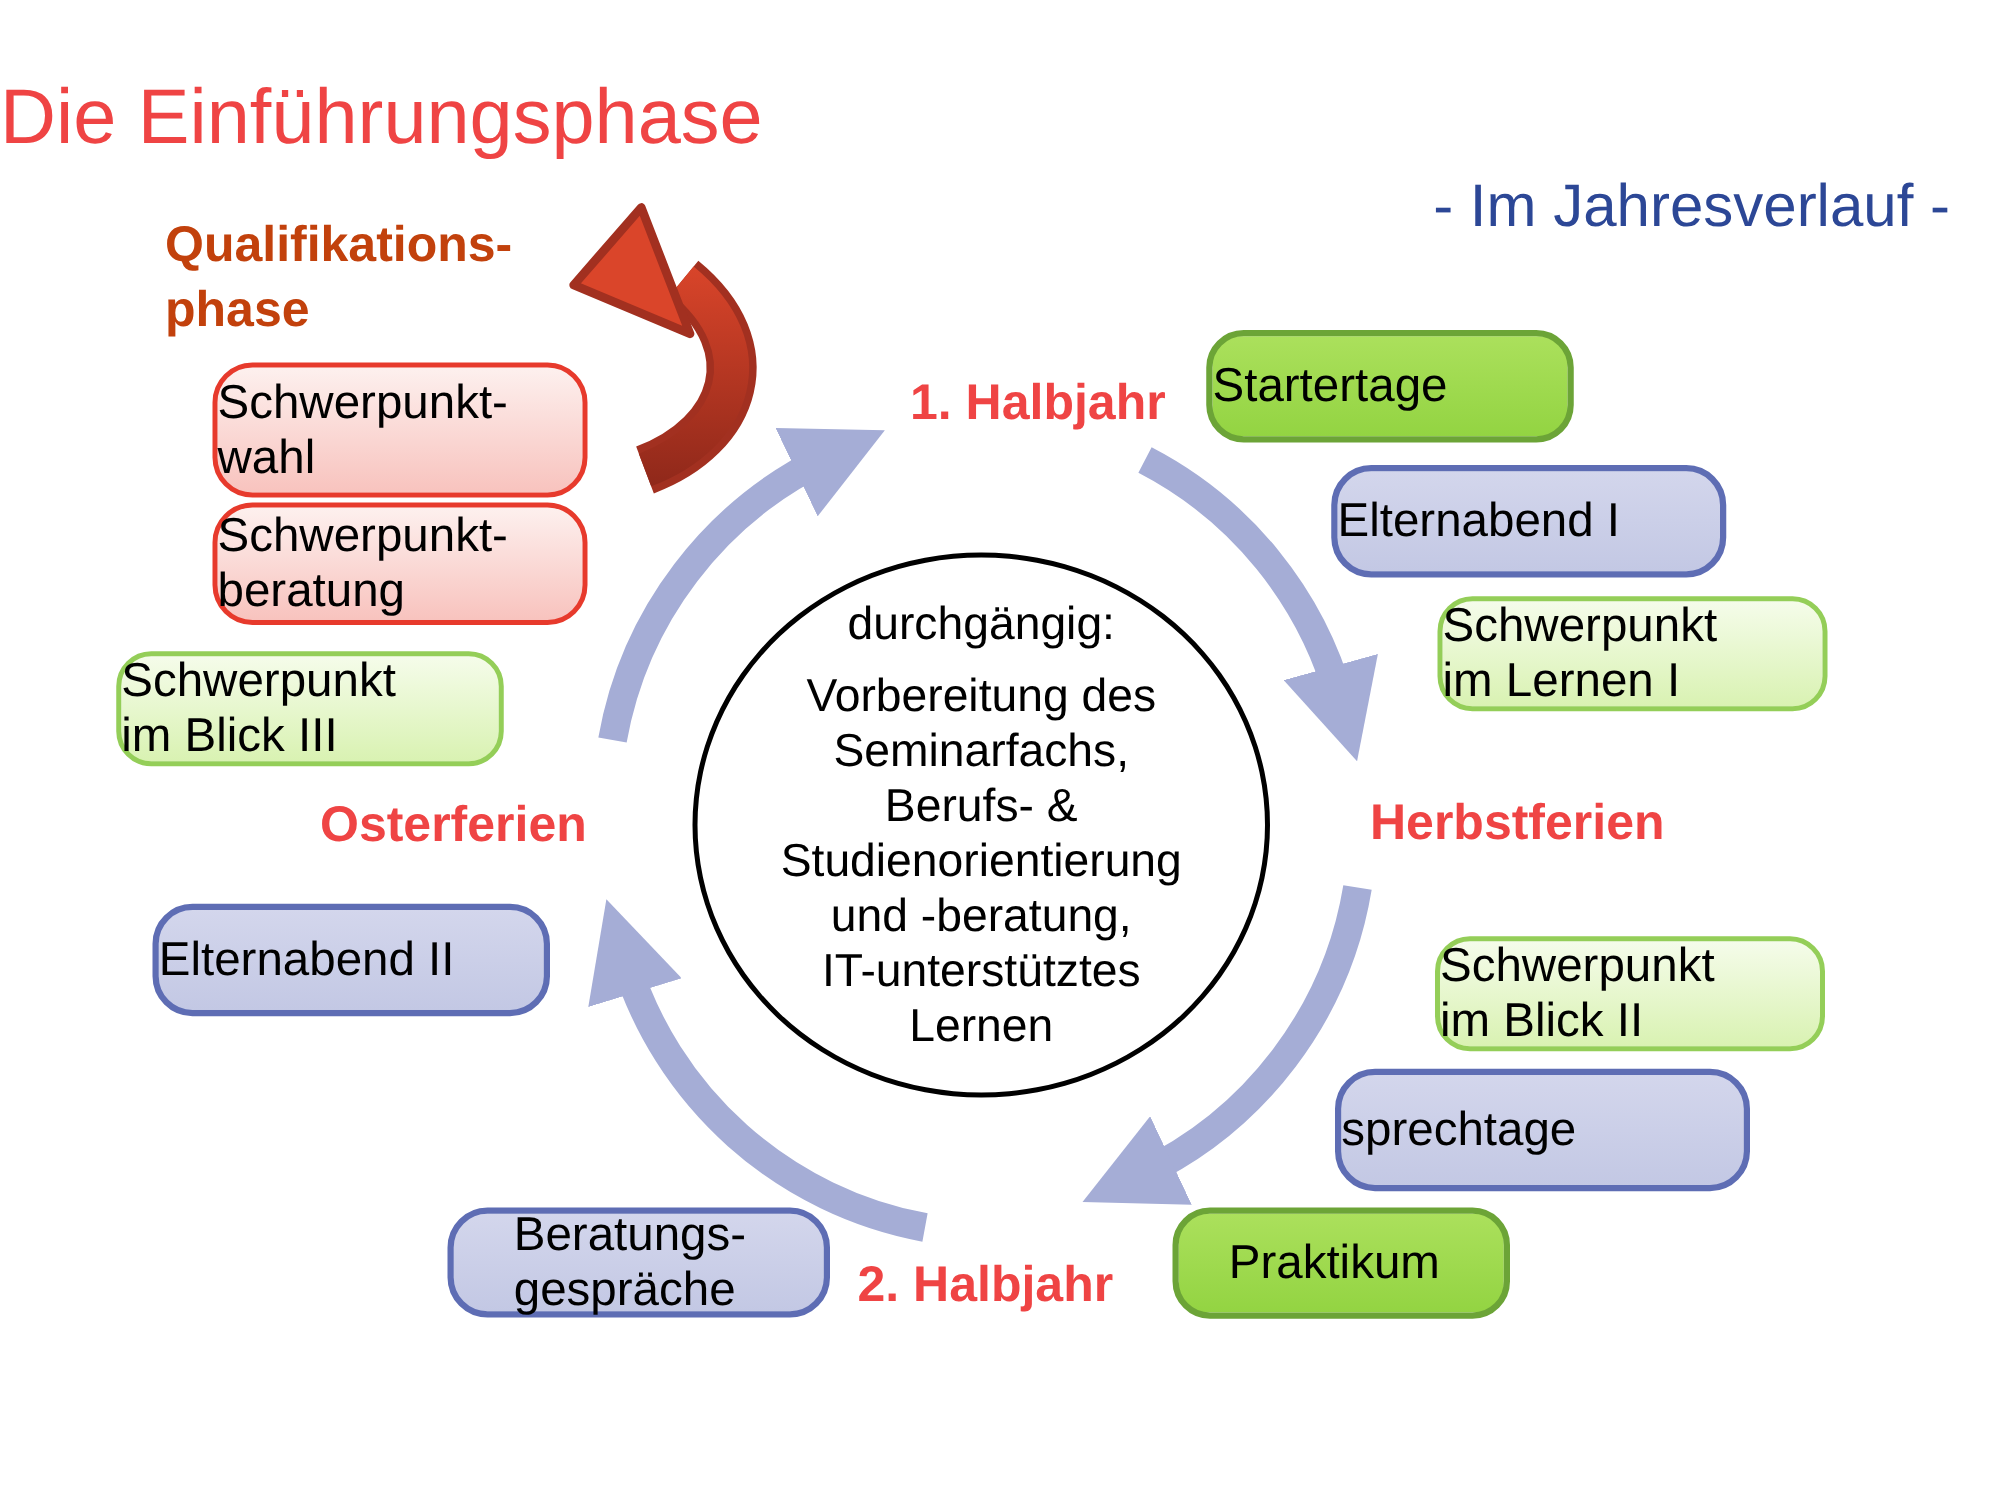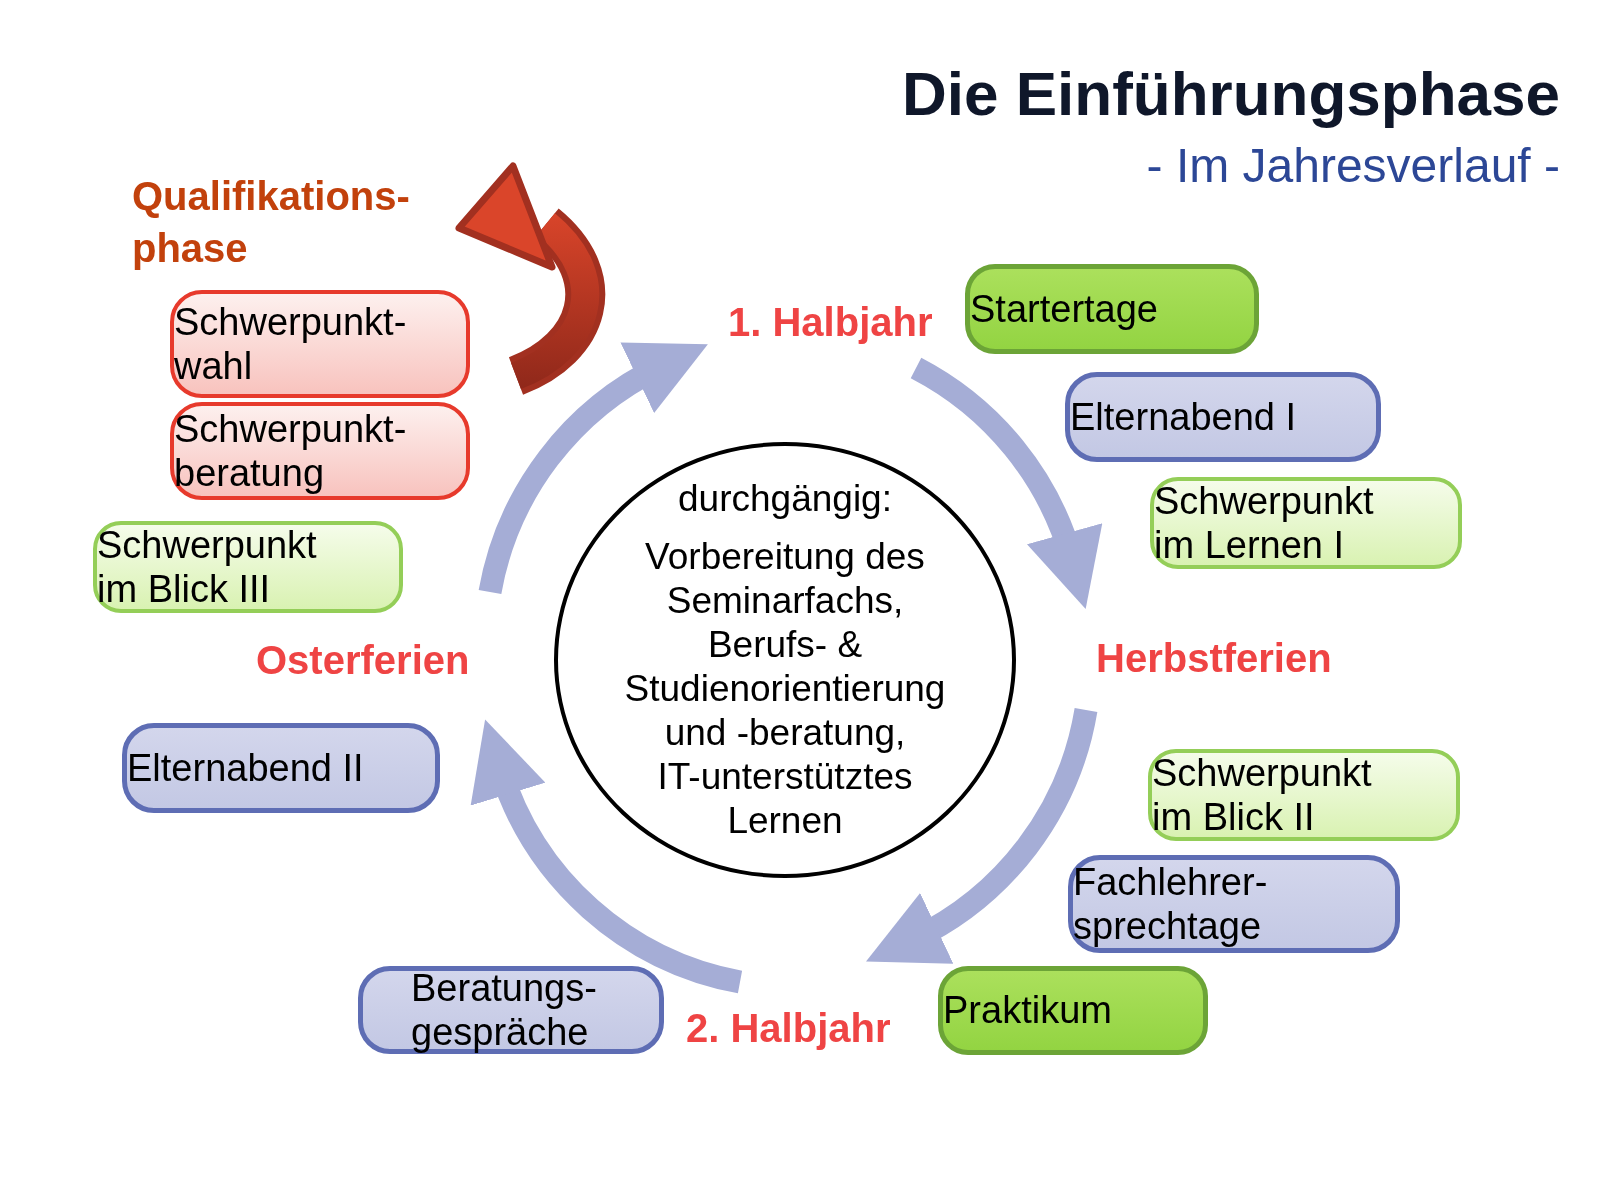--- a/index.html
+++ b/index.html
@@ -2,22 +2,22 @@
 <html><head>
 <meta charset="utf-8">
 <style>
   html,body{margin:0;padding:0;background:#ffffff;}
   #stage{
     position:relative;width:1600px;height:1200px;background:#ffffff;overflow:hidden;
     font-family:"Liberation Sans","DejaVu Sans",sans-serif;color:#000;
   }
   
   .title{
-    position:absolute;left:0;top:58px;width:1560px;text-align:right;
-    font-size:62px;font-weight:bold;color:#0f172a;letter-spacing:0px;
+    position:absolute;left:0;top:58px;width:1560px;text-align:left;
+    font-size:62px;font-weight:normal;color:#ef4444;letter-spacing:0px;
   }
   .subtitle{
     position:absolute;left:0;top:138px;width:1560px;text-align:right;
     font-size:48px;color:#2c4796;
   }
   .qual-label{
     position:absolute;left:132px;top:170px;
     font-size:40px;font-weight:bold;color:#c2410c;line-height:52px;
   }
   
@@ -49,21 +49,21 @@
   }
   #box-wahl{left:170px;top:290px;width:300px;height:108px;}
   #box-beratung{left:170px;top:402px;width:300px;height:98px;}
   #box-blick3{left:93px;top:521px;width:310px;height:92px;}
   #box-elternabend2{left:122px;top:723px;width:318px;height:90px;}
   #box-startertage{left:965px;top:264px;width:294px;height:90px;}
   #box-elternabend1{left:1065px;top:372px;width:316px;height:90px;}
   #box-blick1{left:1150px;top:477px;width:312px;height:92px;}
   #box-blick2{left:1148px;top:749px;width:312px;height:92px;}
   #box-fachlehrer{left:1068px;top:855px;width:332px;height:98px;}
-  #box-praktikum{left:938px;top:966px;width:270px;height:89px;}
+  #box-praktikum{left:938px;top:966px;width:270px;height:89px;padding-left:40px;}
   #box-beratungsgespraeche{left:358px;top:966px;width:306px;height:88px;padding-left:48px;}
   
   .center-circle{
     position:absolute;left:554px;top:442px;width:454px;height:428px;
     background:#ffffff;border:4px solid #000;border-radius:50%;
     display:flex;flex-direction:column;align-items:center;justify-content:center;
     text-align:center;font-size:37px;line-height:44px;
   }
   .center-circle .heading{margin-bottom:14px;}
   
@@ -152,21 +152,20 @@
   </div>
   <div class="box lightgreen" id="box-blick1">
     <span>Schwerpunkt</span>
     <span>im Lernen I</span>
   </div>
   <div class="box lightgreen" id="box-blick2">
     <span>Schwerpunkt</span>
     <span>im Blick II</span>
   </div>
   <div class="box lavender" id="box-fachlehrer">
-    <span>Fachlehrer-</span>
     <span>sprechtage</span>
   </div>
   <div class="box green" id="box-praktikum">
     <span>Praktikum</span>
   </div>
   <div class="box lavender" id="box-beratungsgespraeche">
     <span>Beratungs-</span>
     <span>gespräche</span>
   </div>
 

